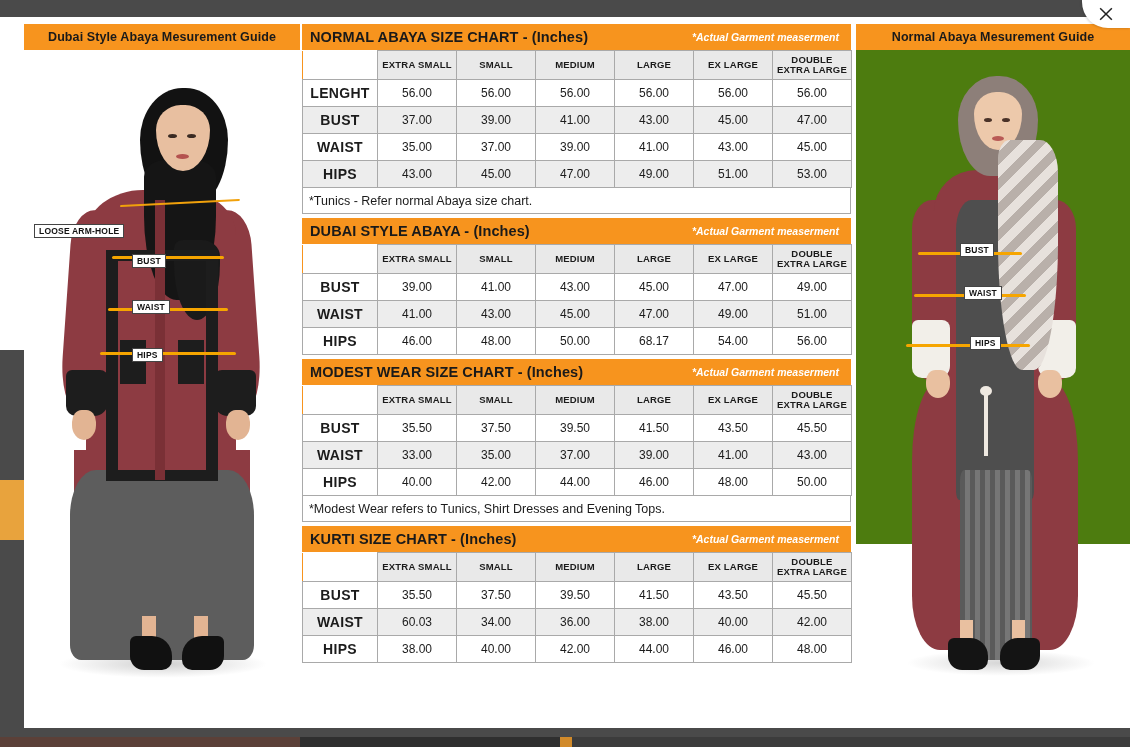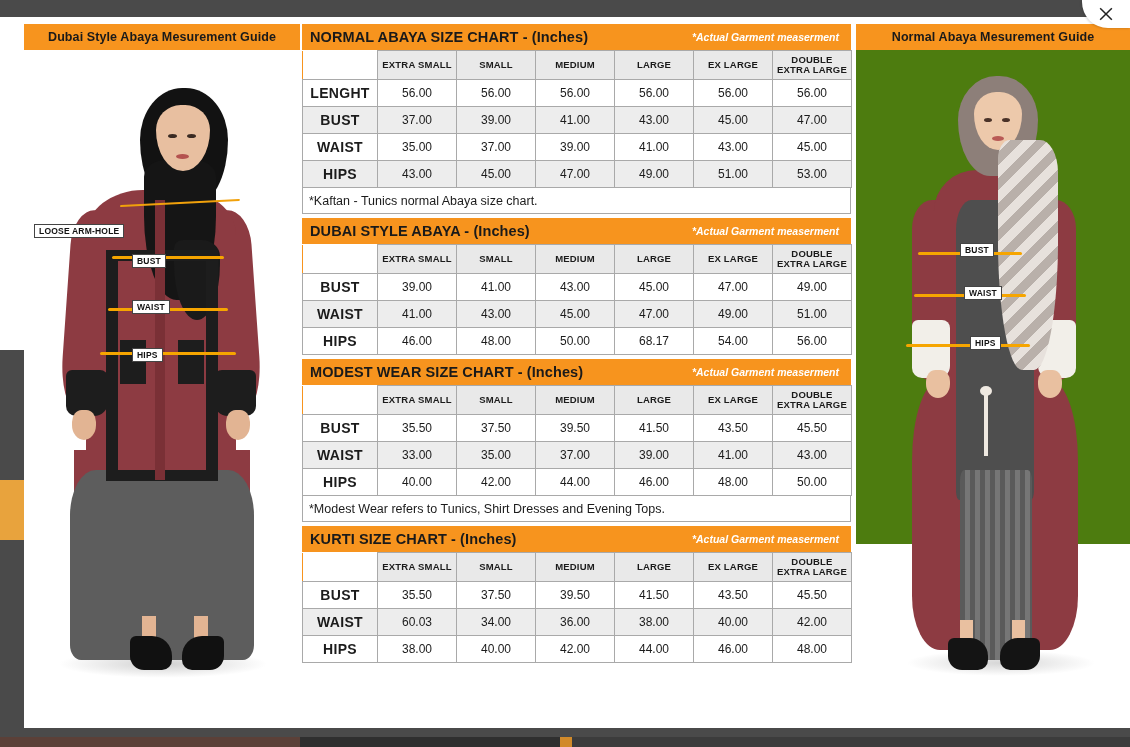--- a/index.html
+++ b/index.html
@@ -490,21 +490,21 @@
           <th class="rowlabel">HIPS</th>
           <td>43.00</td>
           <td>45.00</td>
           <td>47.00</td>
           <td>49.00</td>
           <td>51.00</td>
           <td>53.00</td>
         </tr>
       </tbody>
     </table>
-    <div class="footnote">*Kaftan - Tunics normal Abaya size chart.</div>
+    <div class="footnote">*Tunics - Refer normal Abaya size chart.</div>
   </div>
 
   <div class="chart-block">
     <div class="orange-bar">
       <span class="title">DUBAI STYLE ABAYA - (Inches)</span>
       <span class="note">*Actual Garment measerment</span>
     </div>
     <table class="size-table">
       <colgroup>
           <col class="c0">

